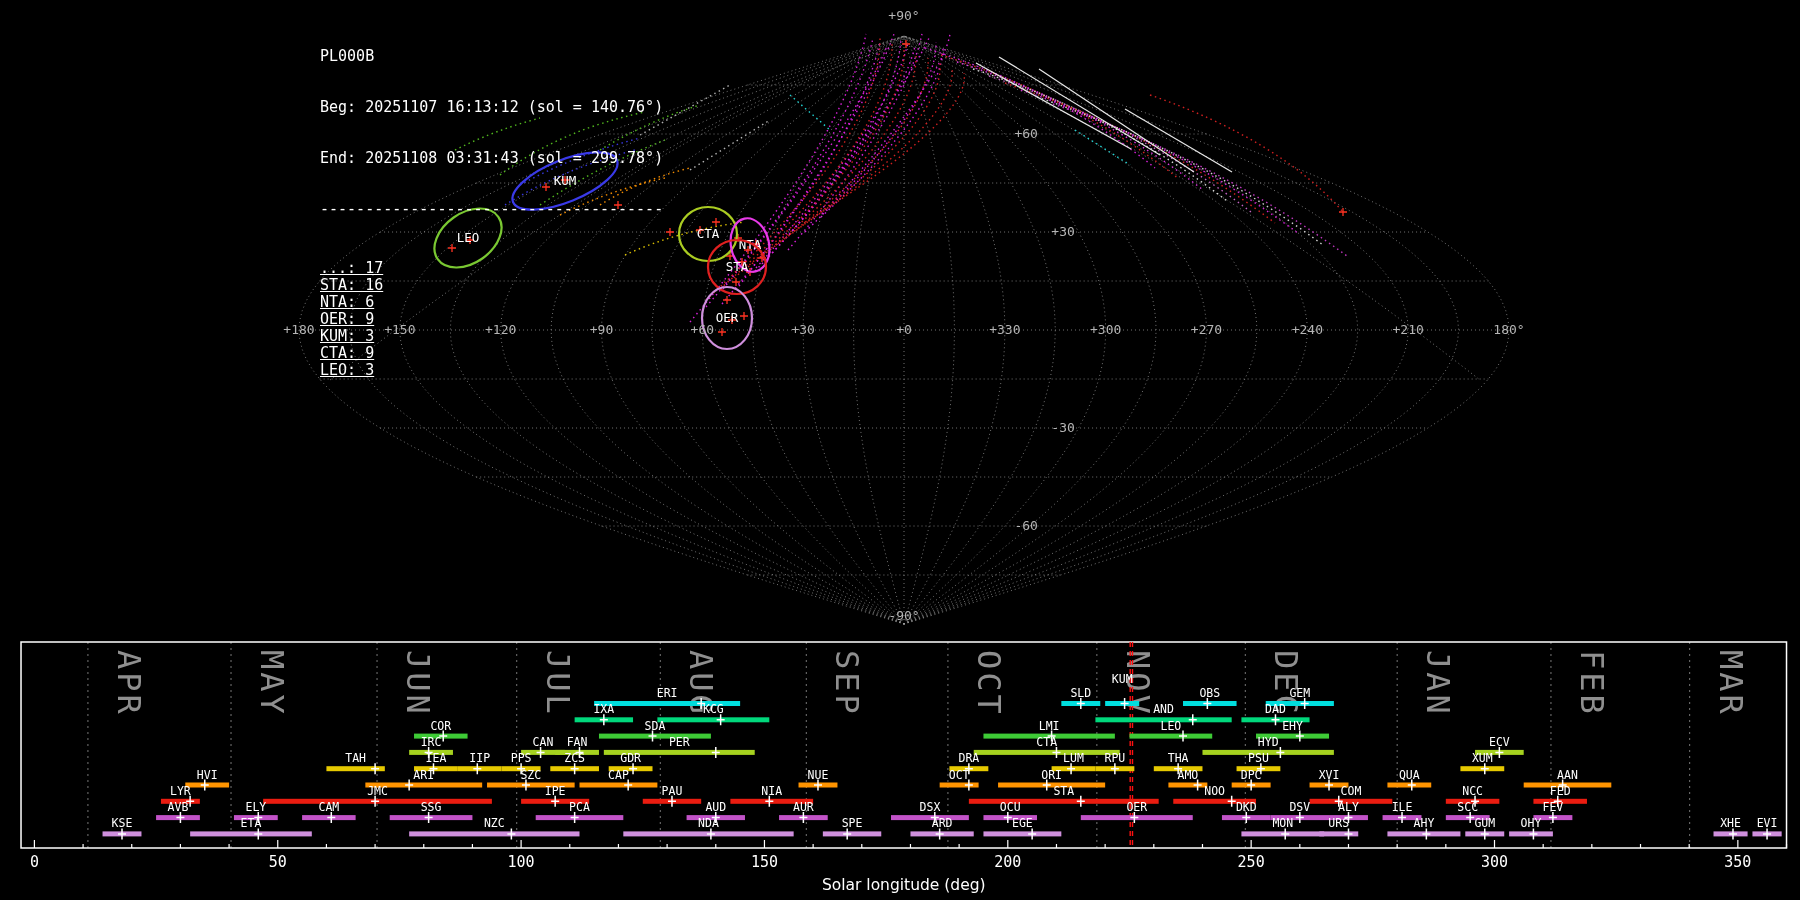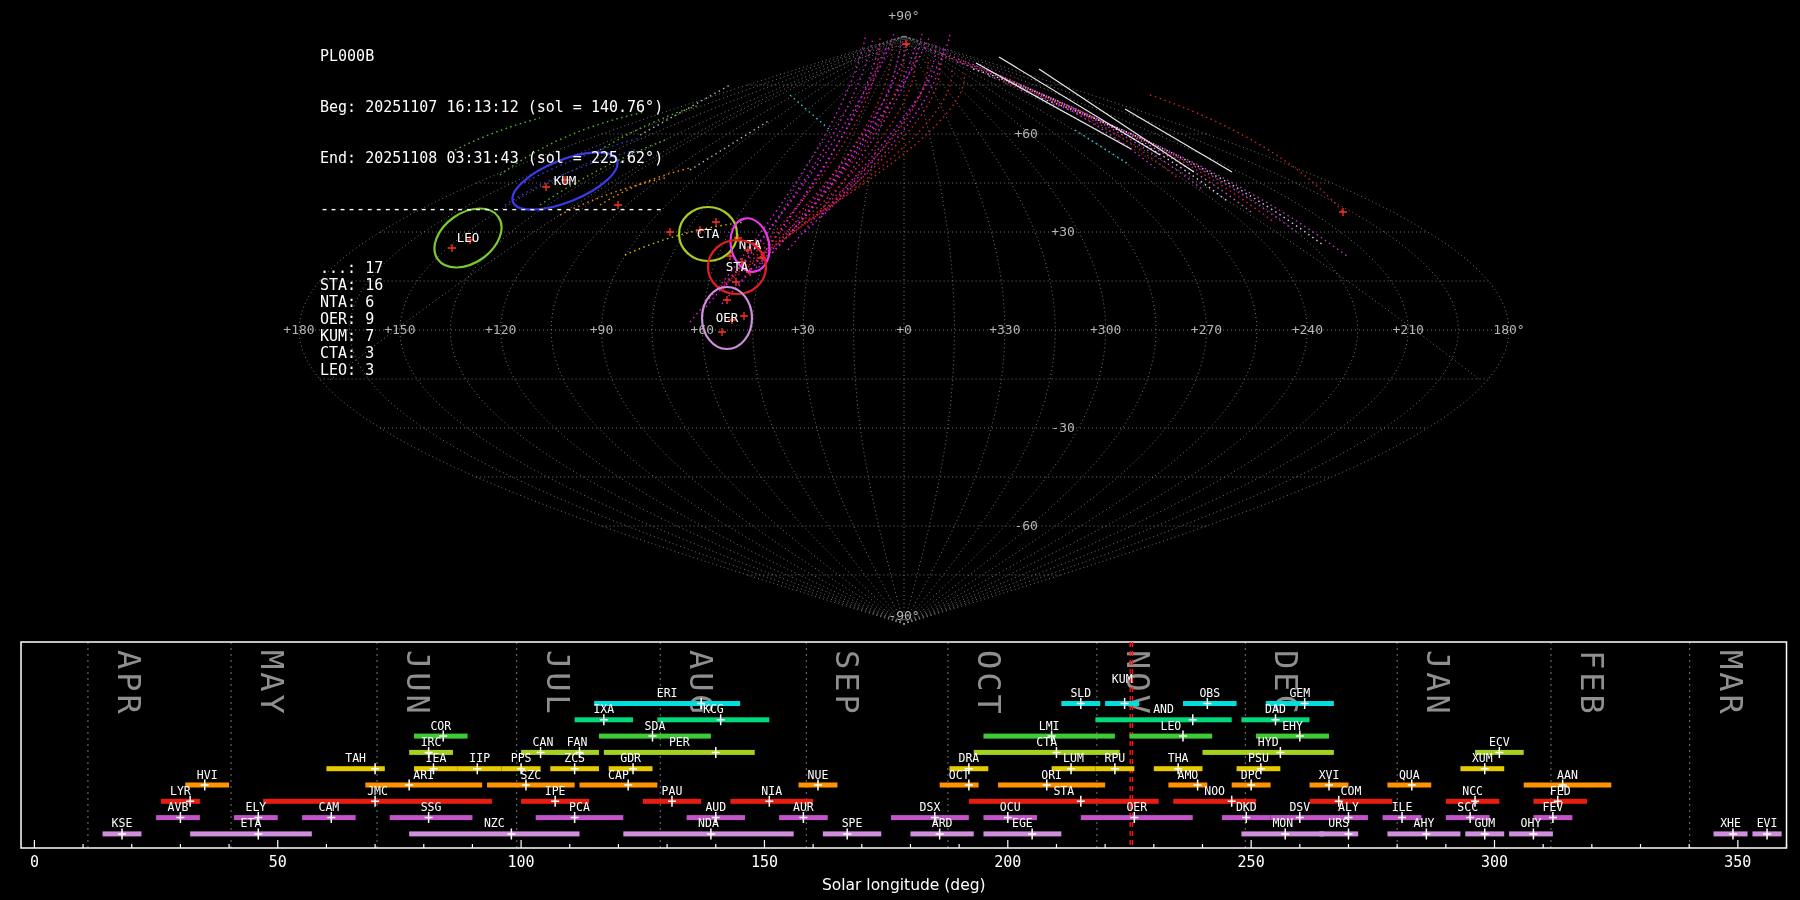--- a/index.html
+++ b/index.html
@@ -2,21 +2,21 @@
 <html><head>
 <meta charset="utf-8">
 <style>
   html,body{margin:0;padding:0;background:#000;}
   body{width:1800px;height:900px;overflow:hidden;font-family:"DejaVu Sans Mono",monospace;}
   #app{position:relative;width:1800px;height:900px;background:#000;}
   svg{position:absolute;left:0;display:block;}
   #sky-svg{top:0;}
   #tl-svg{top:640px;}
   .header{position:absolute;left:320px;top:14px;color:#fff;font-size:15px;line-height:17px;white-space:pre;z-index:5;}
-  .header .counts{margin-top:8px;}
+  .header .counts{margin-top:8px;text-decoration:underline;}
   
   .grid{fill:none;stroke:#999;stroke-width:1;stroke-dasharray:1 3;opacity:.75;}
   .garc{fill:none;stroke:#aaa;stroke-width:1;stroke-dasharray:1 3;opacity:.7;}
   .trail{fill:none;stroke-width:1.4;stroke-dasharray:1.5 3.5;opacity:.95;}
   .streak{fill:none;stroke-width:1.2;}
   .maplabel{fill:#b5b5b5;font-size:13px;text-anchor:middle;}
   .latlabel{fill:#b5b5b5;font-size:13px;}
   .radlabel{fill:#fff;font-size:12.5px;text-anchor:middle;}
   .radellipse{fill:none;stroke-width:2.2;}
   .redplus{stroke:#ff3322;stroke-width:1.3;}
@@ -182,23 +182,23 @@
         <text x="1051.3242282149308" y="432" class="latlabel">-30</text>
         <text x="1014.4166666666666" y="530" class="latlabel">-60</text>
         <text x="904" y="20" class="maplabel">+90°</text>
         <text x="904" y="620" class="maplabel">-90°</text>
       </g>
     </svg>
 
   <div class="header">
     <div>PL000B</div>
     <div>Beg: 20251107 16:13:12 (sol = 140.76°)</div>
-    <div>End: 20251108 03:31:43 (sol = 225.62°)</div>
+    <div>End: 20251108 03:31:43 (sol = 299.78°)</div>
     <div>--------------------------------------</div>
-    <div class="counts" id="counts"><div>...: 17</div><div>STA: 16</div><div>NTA: 6</div><div>OER: 9</div><div>KUM: 7</div><div>CTA: 3</div><div>LEO: 3</div></div>
+    <div class="counts" id="counts"><div>...: 17</div><div>STA: 16</div><div>NTA: 6</div><div>OER: 9</div><div>KUM: 3</div><div>CTA: 9</div><div>LEO: 3</div></div>
   </div>
 
   <svg id="tl-svg" width="1800" height="260" viewBox="0 0 1800 260">
       <g>
         <line x1="87.937" y1="2" x2="87.937" y2="208" class="monthline"></line>
         <text x="117.937" y="10" class="month-label" transform="rotate(90 117.937 10)">APR</text>
         <line x1="231.0268" y1="2" x2="231.0268" y2="208" class="monthline"></line>
         <text x="261.0268" y="10" class="month-label" transform="rotate(90 261.0268 10)">MAY</text>
         <line x1="377.0368" y1="2" x2="377.0368" y2="208" class="monthline"></line>
         <text x="407.0368" y="10" class="month-label" transform="rotate(90 407.0368 10)">JUN</text>

